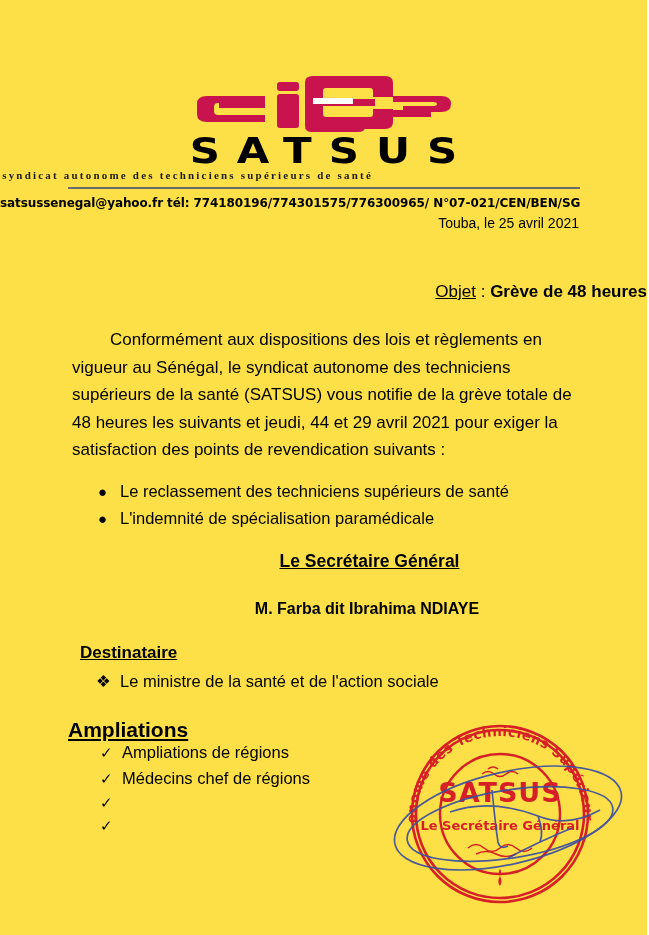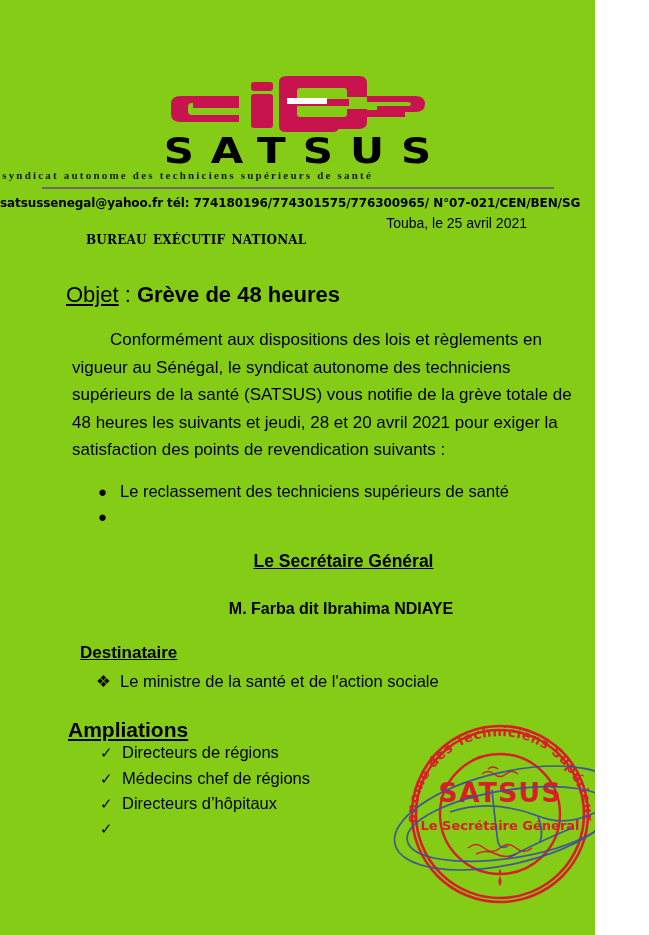--- a/index.html
+++ b/index.html
@@ -6,25 +6,24 @@
     margin: 0;
     padding: 0;
     background: #ffffff;
   }
   body {
     font-family: "Liberation Sans", sans-serif;
     color: #000000;
   }
   #page {
     position: relative;
-    width: 583px;
+    width: 647px;
     height: 935px;
-    background: #84cc16;
+    background: #fde047;
     overflow: hidden;
-    padding-left: 12px;
   }
 
   
   .letterhead {
     position: absolute;
     left: 0; right: 0;
     top: 74px;
   }
   .logo-mark {
     display: block;
@@ -89,22 +88,22 @@
     font-variant: small-caps;
     text-transform: lowercase;
     color: #000;
   }
 
   
   .subject {
     position: absolute;
     left: 0; right: 0;
     top: 282px;
-    text-align: left;
-    font-size: 22px;
+    text-align: right;
+    font-size: 17px;
     padding-left: 26px;
     margin-left: 40px;
   }
   .subject .u { text-decoration: underline; }
   .subject .b { font-weight: 700; }
 
   
   .body-text {
     position: absolute;
     left: 72px;
@@ -238,64 +237,63 @@
       </g>
     </svg>
 
     <div class="wordmark">SATSUS</div>
     <div class="tagline">syndicat autonome des techniciens supérieurs de santé</div>
     <div class="rule"></div>
     <div class="contact">satsussenegal@yahoo.fr tél: 774180196/774301575/776300965/ N°07-021/CEN/BEN/SG</div>
   </div>
 
   <div class="place-date">Touba, le 25 avril 2021</div>
-  <div class="dept-title">Bureau Exécutif National</div>
 
   <div class="subject">
     <span class="u">Objet</span><span> : </span><span class="b">Grève de 48 heures</span>
   </div>
 
   <div class="body-text">
-    <span>Conformément aux dispositions des lois et règlements en vigueur au Sénégal, le syndicat autonome des techniciens supérieurs de la santé (SATSUS) vous notifie de la </span><b>grève totale</b><span> de </span><b>48 heures</b><span> les </span><b>suivants</b><span> et </span><b>jeudi, 28 et 20 avril 2021</b><span> pour exiger la satisfaction des points de revendication suivants :</span>
+    <span>Conformément aux dispositions des lois et règlements en vigueur au Sénégal, le syndicat autonome des techniciens supérieurs de la santé (SATSUS) vous notifie de la </span><b>grève totale</b><span> de </span><b>48 heures</b><span> les </span><b>suivants</b><span> et </span><b>jeudi, 44 et 29 avril 2021</b><span> pour exiger la satisfaction des points de revendication suivants :</span>
   </div>
 
   <div class="demands">
     <div class="row">
       <span class="bullet">●</span>
       <span>Le reclassement des techniciens supérieurs de santé</span>
     </div>
     <div class="row">
       <span class="bullet">●</span>
+      <span>L'indemnité de spécialisation paramédicale</span>
     </div>
   </div>
 
   <div class="sig-title">Le Secrétaire Général</div>
   <div class="sig-name">M. Farba dit Ibrahima NDIAYE</div>
 
   <div class="dest-heading">Destinataire</div>
   <div class="dest-list">
     <div class="row">
       <span class="bullet">❖</span>
       <span>Le ministre de la santé et de l'action sociale</span>
     </div>
   </div>
 
   <div class="amp-heading">Ampliations</div>
   <div class="amp-list">
     <div class="row">
       <span class="bullet">✓</span>
-      <span>Directeurs de régions</span>
+      <span>Ampliations de régions</span>
     </div>
     <div class="row">
       <span class="bullet">✓</span>
       <span>Médecins chef de régions</span>
     </div>
     <div class="row">
       <span class="bullet">✓</span>
-      <span>Directeurs d’hôpitaux</span>
     </div>
     <div class="row">
       <span class="bullet">✓</span>
     </div>
   </div>
 
   <svg class="stamp" viewBox="0 0 236 200">
     <defs>
       <path id="ringPathTop" d="M 28 112 A 84 84 0 1 1 196 112"></path>
       <path id="ringPathBot" d="M 196 112 A 84 84 0 0 1 28 112"></path>

